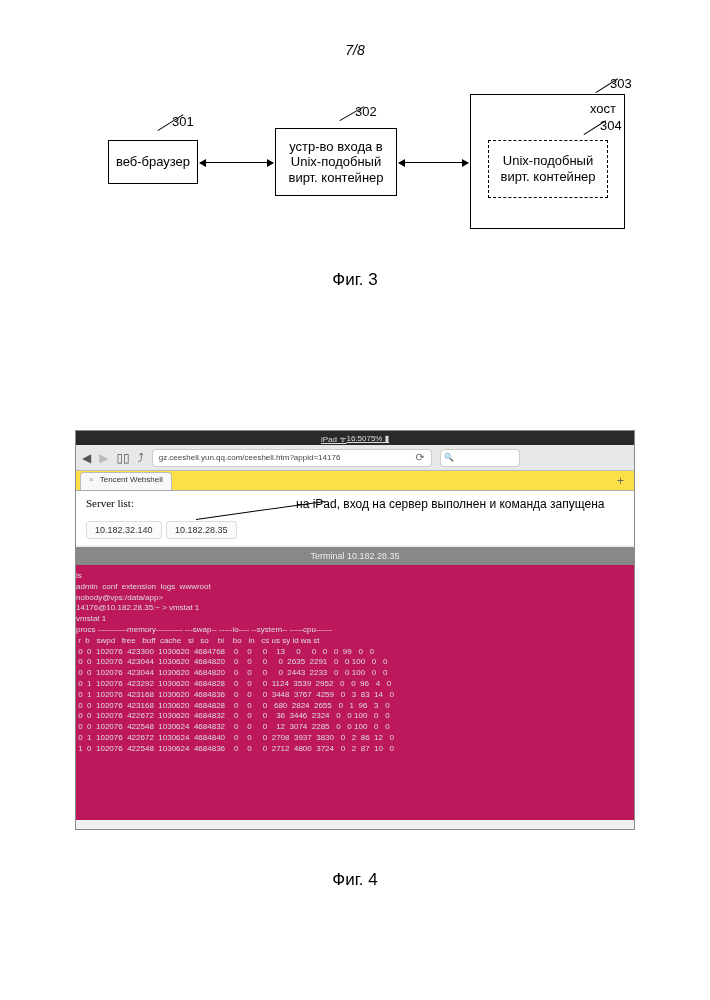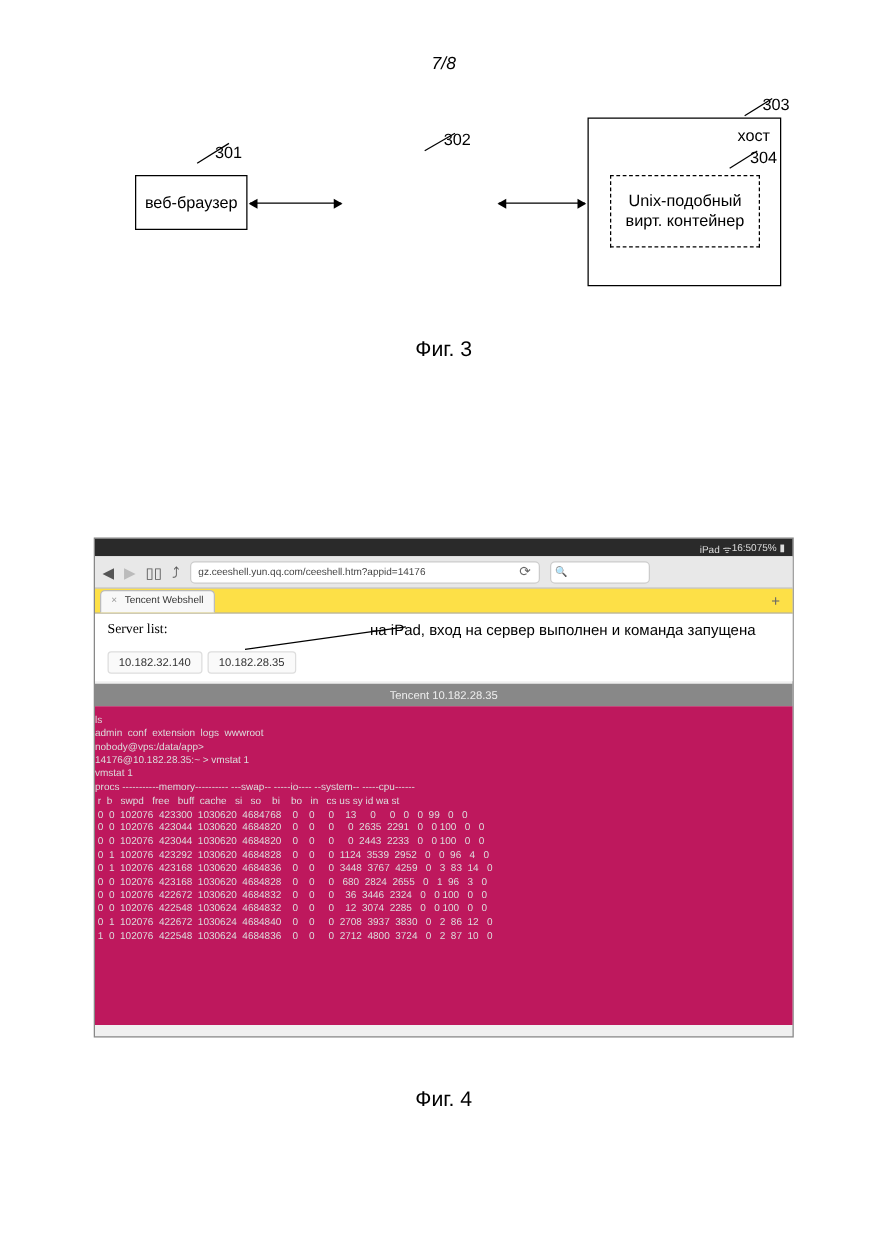--- a/index.html
+++ b/index.html
@@ -84,24 +84,25 @@
     height: 400px;
     border: 1px solid #888;
     background: #f0f0f0;
     font-size: 9px;
   }
   .statusbar {
     background: #2a2a2a;
     color: #ddd;
     height: 14px;
     display: flex;
-    justify-content: flex-end;
+    justify-content: center;
     align-items: center;
     padding: 0 6px;
     font-size: 8px;
+    text-decoration: underline;
   }
   .navrow {
     height: 26px;
     background: #e8e8e8;
     border-bottom: 1px solid #bbb;
     display: flex;
     align-items: center;
     gap: 8px;
     padding: 0 6px;
   }
@@ -224,20 +225,23 @@
   <div class="leader" style="left:92px; top:24px;">301</div>
   <div class="leader-line" style="left:78px; top:40px; width:30px; height:1px; transform:rotate(-32deg); transform-origin:left bottom;"></div>
   <div class="box box301">
     <span>веб-браузер</span>
   </div>
 
   <div class="arrow-h" style="left:120px; top:72px; width:73px;"></div>
 
   <div class="leader" style="left:275px; top:14px;">302</div>
   <div class="leader-line" style="left:260px; top:30px; width:28px; height:1px; transform:rotate(-30deg); transform-origin:left bottom;"></div>
+  <div class="box box302">
+    <span>устр-во входа в Unix-подобный вирт. контейнер</span>
+  </div>
 
   <div class="arrow-h" style="left:319px; top:72px; width:69px;"></div>
 
   <div class="leader" style="left:530px; top:-14px;">303</div>
   <div class="leader-line" style="left:516px; top:2px; width:26px; height:1px; transform:rotate(-32deg); transform-origin:left bottom;"></div>
   <div class="box box303">
     <span>хост</span>
   </div>
 
   <div class="leader" style="left:520px; top:28px;">304</div>
@@ -274,21 +278,21 @@
     </div>
     <div class="tab-plus">+</div>
   </div>
   <div class="content">
     <div class="server-list-label">Server list:</div>
     <span class="ip-chip">10.182.32.140</span>
     <span class="ip-chip">10.182.28.35</span>
     <div class="ann-line"></div>
     <div class="annotation-text">на iPad, вход на сервер выполнен и команда запущена</div>
   </div>
-  <div class="term-hdr">Tencent 10.182.28.35</div>
+  <div class="term-hdr">Terminal 10.182.28.35</div>
   <div class="terminal" id="terminal">ls
 admin  conf  extension  logs  wwwroot
 nobody@vps:/data/app&gt;
 14176@10.182.28.35:~ &gt; vmstat 1
 vmstat 1
 procs -----------memory---------- ---swap-- -----io---- --system-- -----cpu------
  r  b   swpd   free   buff  cache   si   so    bi    bo   in   cs us sy id wa st
  0  0  102076  423300  1030620  4684768    0    0     0    13     0     0   0   0  99   0   0
  0  0  102076  423044  1030620  4684820    0    0     0     0  2635  2291   0   0 100   0   0
  0  0  102076  423044  1030620  4684820    0    0     0     0  2443  2233   0   0 100   0   0

